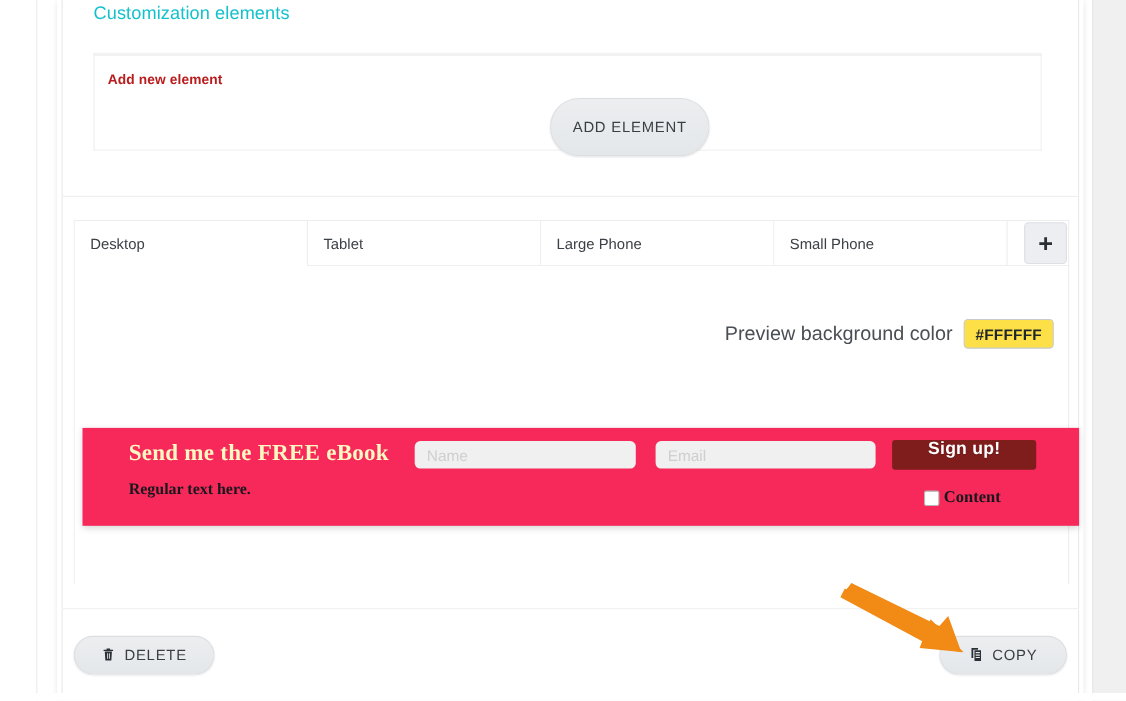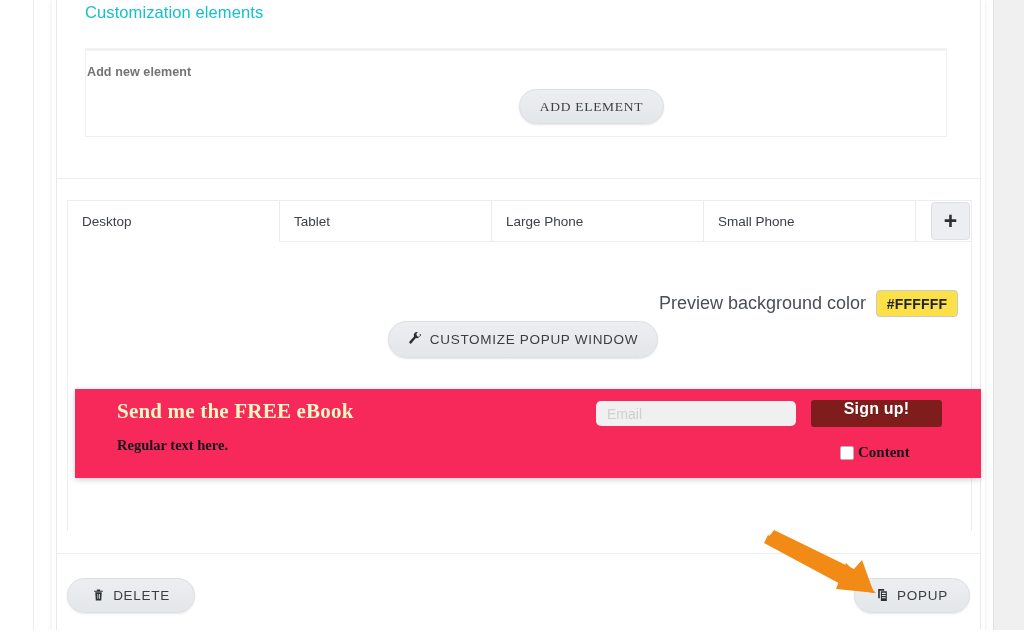--- a/index.html
+++ b/index.html
@@ -89,25 +89,25 @@
     top: 48px;
     width: 862px;
     height: 89px;
     box-sizing: border-box;
     background: #ffffff;
     border: 1px solid #efefef;
     border-top: 3px solid #f2f2f2;
   }
   .panel-label {
     position: absolute;
-    left: 1px;
+    left: 12px;
     top: 14px;
     font-size: 12.5px;
     font-weight: bold;
-    color: #737373;
+    color: #b91c1c;
     letter-spacing: .1px;
   }
 
   .select-box {
     position: absolute;
     left: 40px;
     top: 42px;
     width: 312px;
     height: 28px;
     box-sizing: border-box;
@@ -149,25 +149,24 @@
     color: #3b3f43;
     font-size: 13.5px;
     letter-spacing: .7px;
     box-shadow: 0 1px 2px rgba(0,0,0,0.10);
     cursor: pointer;
     box-sizing: border-box;
   }
 
   .add-element-btn {
     position: absolute;
-    left: 433px;
+    left: 414px;
     top: 38px;
     width: 145px;
-    height: 35px;
-    font-family: Liberation Serif, serif;
+    height: 53px;
   }
 
   
   .sec2 {
     position: absolute;
     left: 56px;
     top: 179px;
     width: 925px;
     height: 374px;
     box-sizing: border-box;
@@ -472,39 +471,32 @@
 
       <div class="tabpanel">
 
         <div class="bgcolor-row">
           <span class="bgcolor-label">Preview background color</span>
           <div class="bgcolor-input">
             <span>#FFFFFF</span>
           </div>
         </div>
 
-        <div class="pill customize-btn">
-          <span class="wrench">
-            <svg width="14" height="14" viewBox="0 0 24 24" aria-hidden="true">
-              <path fill="#2b3036" d="M20.6 3.4a5.5 5.5 0 0 1-6.9 7.2l-8.2 8.2a2.1 2.1 0 1 1-3-3l8.2-8.2A5.5 5.5 0 0 1 17.9.7l-3.1 3.1 1.4 3.9 3.9 1.4 3.1-3.1a5.5 5.5 0 0 0-2.6-2.6z"></path>
-            </svg>
-          </span>
-          <span>CUSTOMIZE POPUP WINDOW</span>
-        </div>
 
       </div>
     </div>
   </div>
 
   <div class="banner">
 
     <div class="banner-headline">Send me the FREE eBook</div>
 
     <div class="banner-sub">Regular text here.</div>
 
+    <input class="banner-input input-name" type="text" placeholder="Name" style="">
 
     <input class="banner-input input-email" type="text" placeholder="Email" style="">
 
     <div class="signup-btn">
       <span>Sign up!</span>
     </div>
 
     <div class="checkbox-row">
       <div class="checkbox-box"></div>
       <span class="checkbox-label">Content</span>
@@ -524,21 +516,21 @@
       </span>
       <span>DELETE</span>
     </div>
 
     <div class="pill copy-btn">
       <span class="mini-icon">
         <svg width="13" height="14" viewBox="0 0 24 24" aria-hidden="true">
           <path fill="#2b3036" d="M4 1h11v3H7v14H4V1zm5 4h11v18H9V5zm2 3v2h7V8h-7zm0 4v2h7v-2h-7zm0 4v2h7v-2h-7z"></path>
         </svg>
       </span>
-      <span>POPUP</span>
+      <span>COPY</span>
     </div>
 
   </div>
 
   <svg class="arrow-svg" viewBox="0 0 140 85">
     <path d="M18 13 L96 54 L88 61 L124 68 L112 35 L104 44 L24 5 Z" fill="#F28A16"></path>
     <path d="M18 13 L99 57 L94 44 L122 67 L89 62 L101 55 L21 9 Z" fill="#F28A16"></path>
     <polygon points="96,38 126,68 86,64" fill="#F28A16"></polygon>
     <polygon points="18,10 100,54 96,62 14,18" fill="#F28A16"></polygon>
   </svg>

